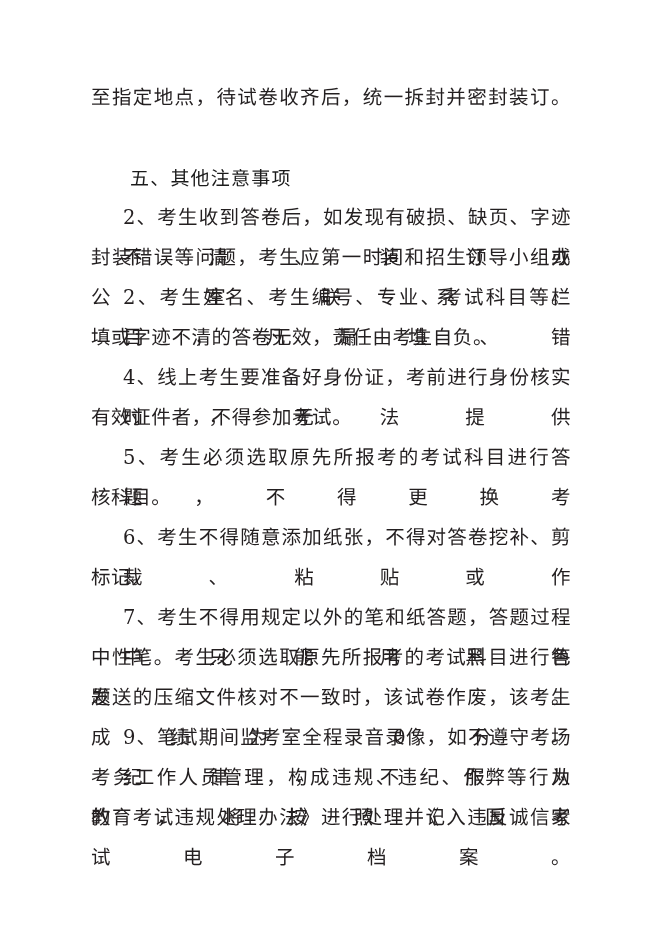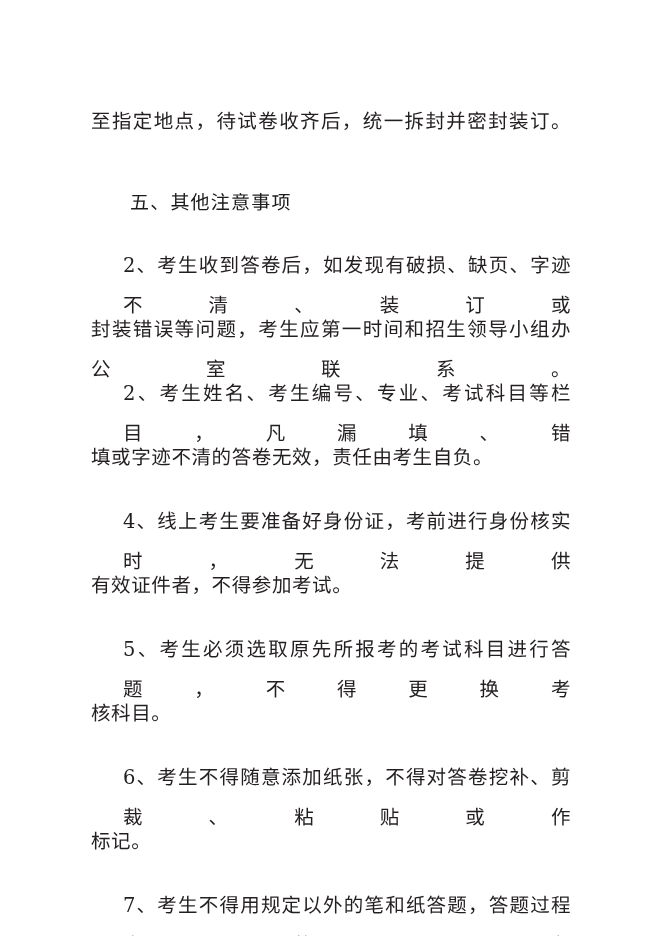--- a/index.html
+++ b/index.html
@@ -28,21 +28,20 @@
   
   .line {
     height: 40px;
     line-height: 40px;
     white-space: nowrap;
     color: #231f20;
     font-size: 19.5px;
     letter-spacing: 0.6px;
     font-family: "DejaVu Serif", "Liberation Serif", serif;
     text-rendering: optimizeLegibility;
-    margin-top: 24px;
   }
   .line.indent {
     padding-left: 32px;
   }
   .line.justify {
     white-space: normal;
     text-align: justify;
     text-align-last: justify;
   }
   .spacer {

